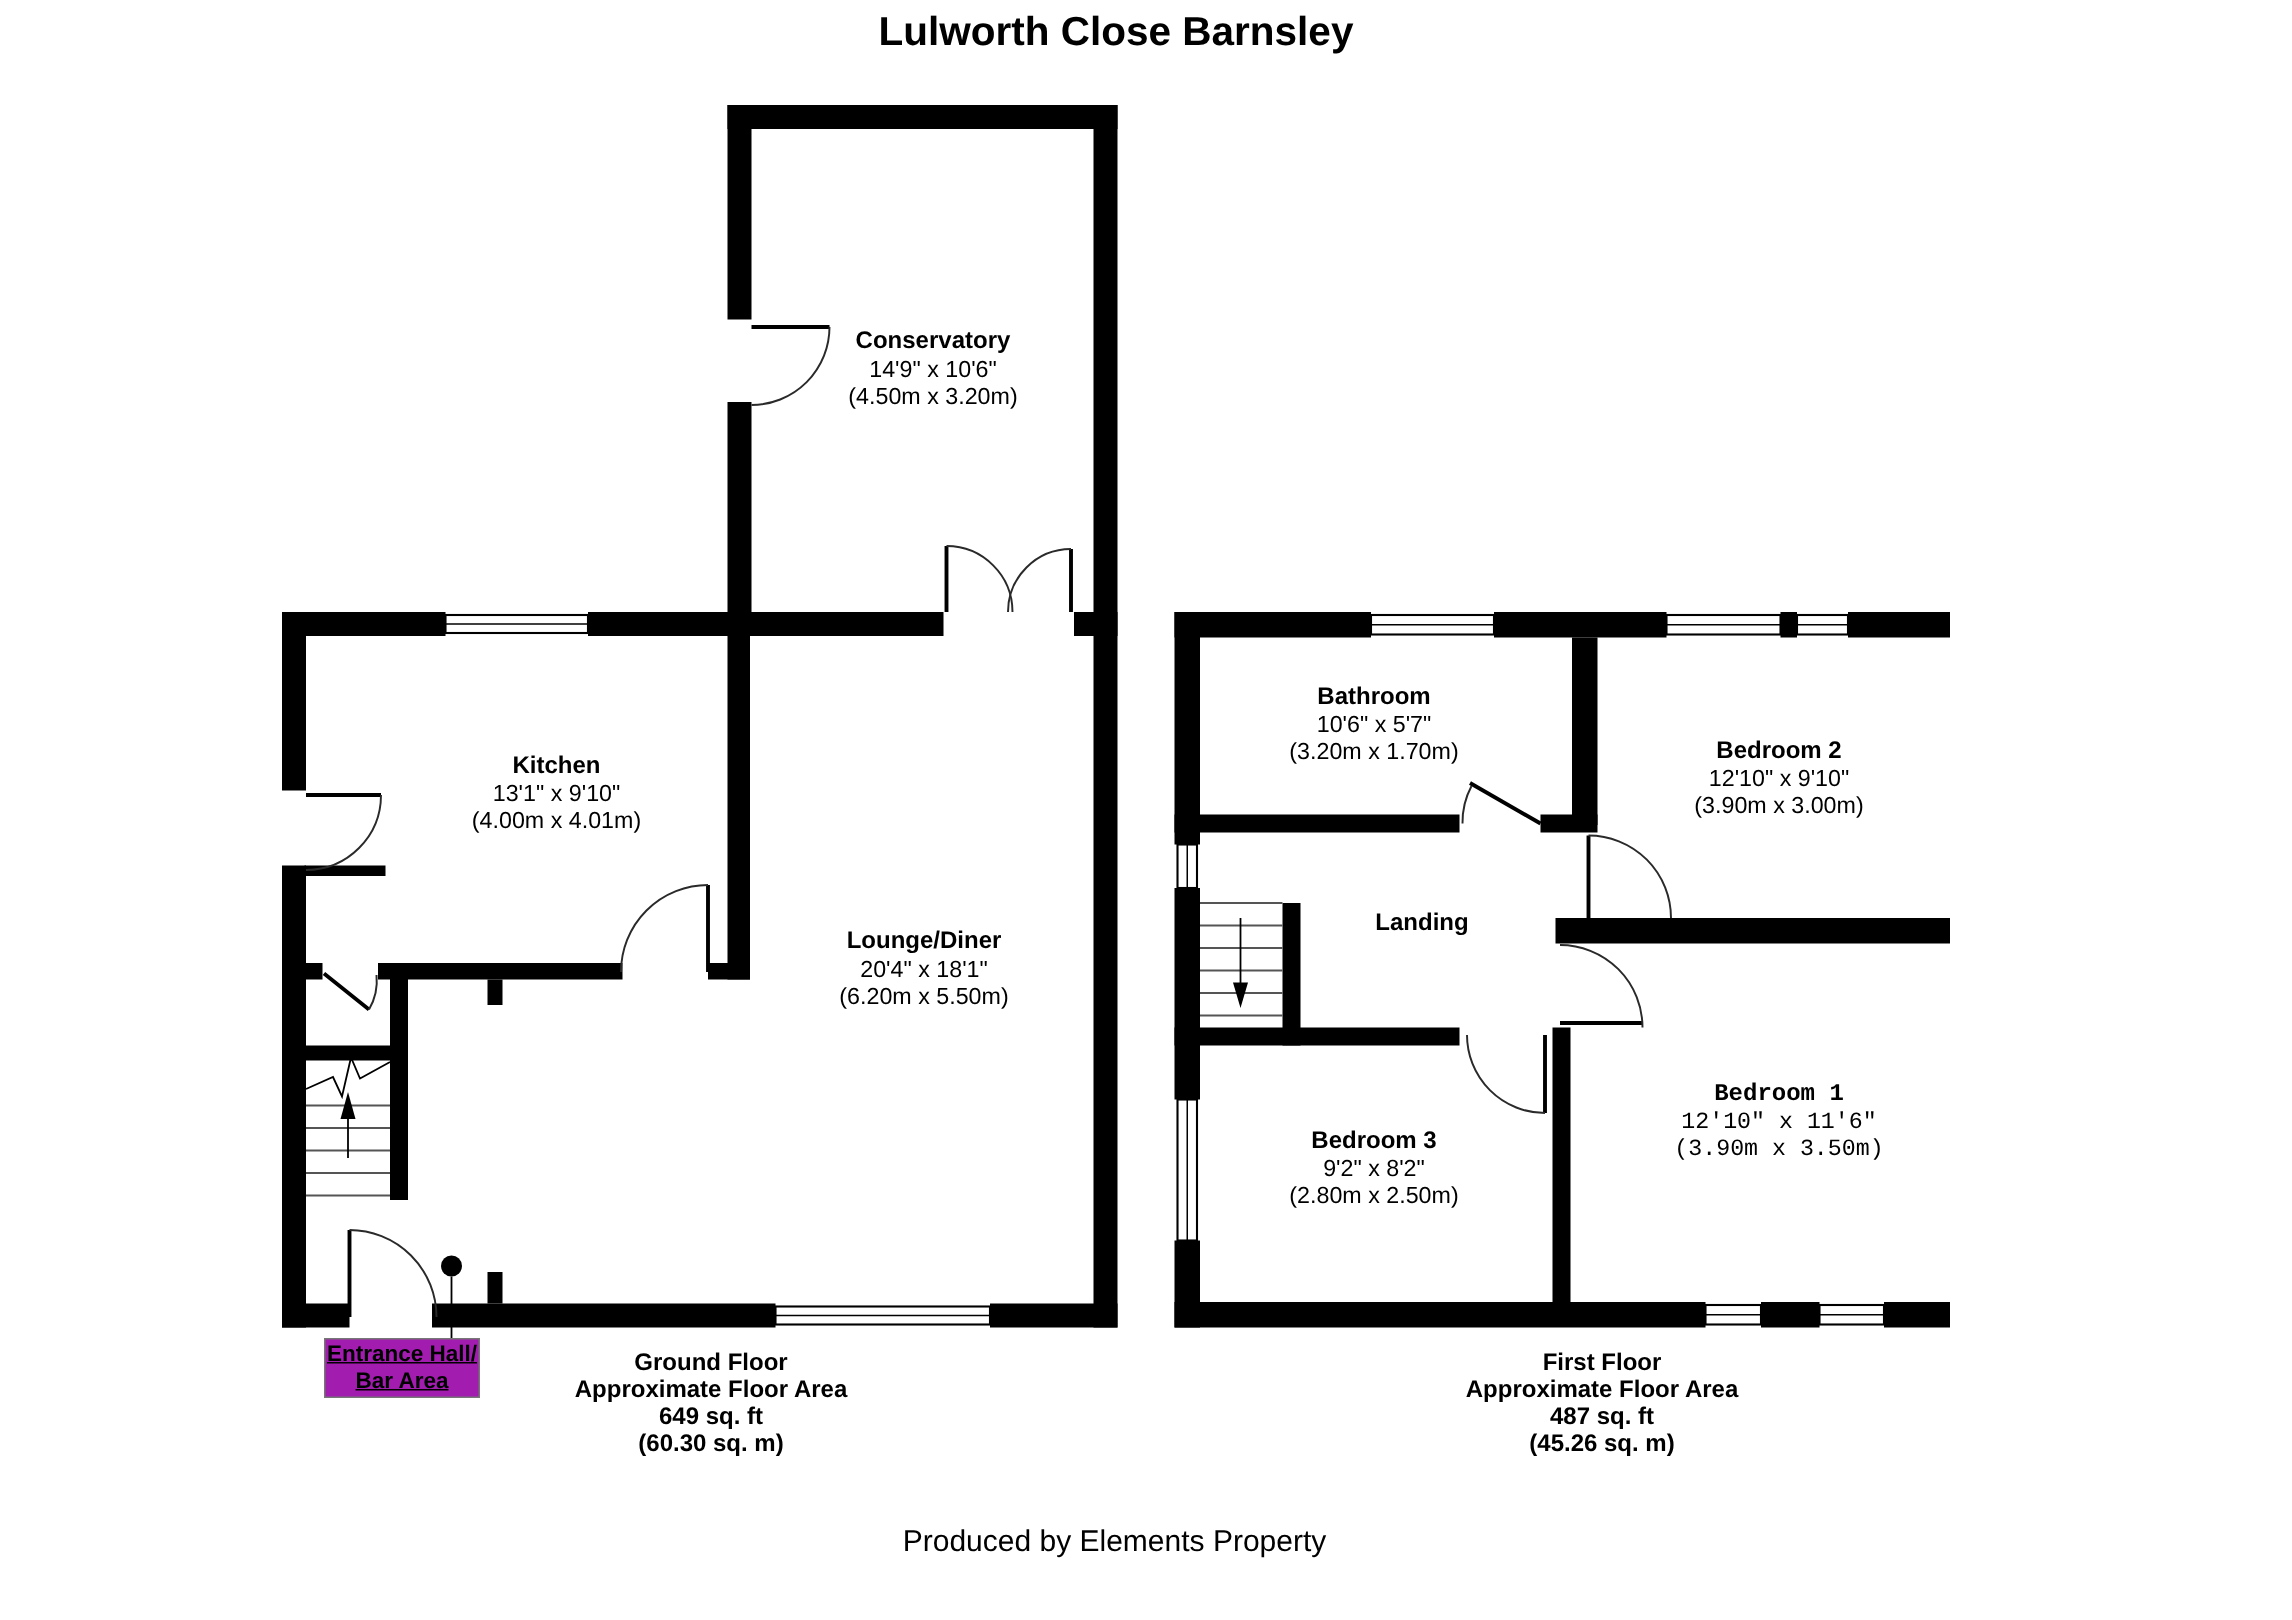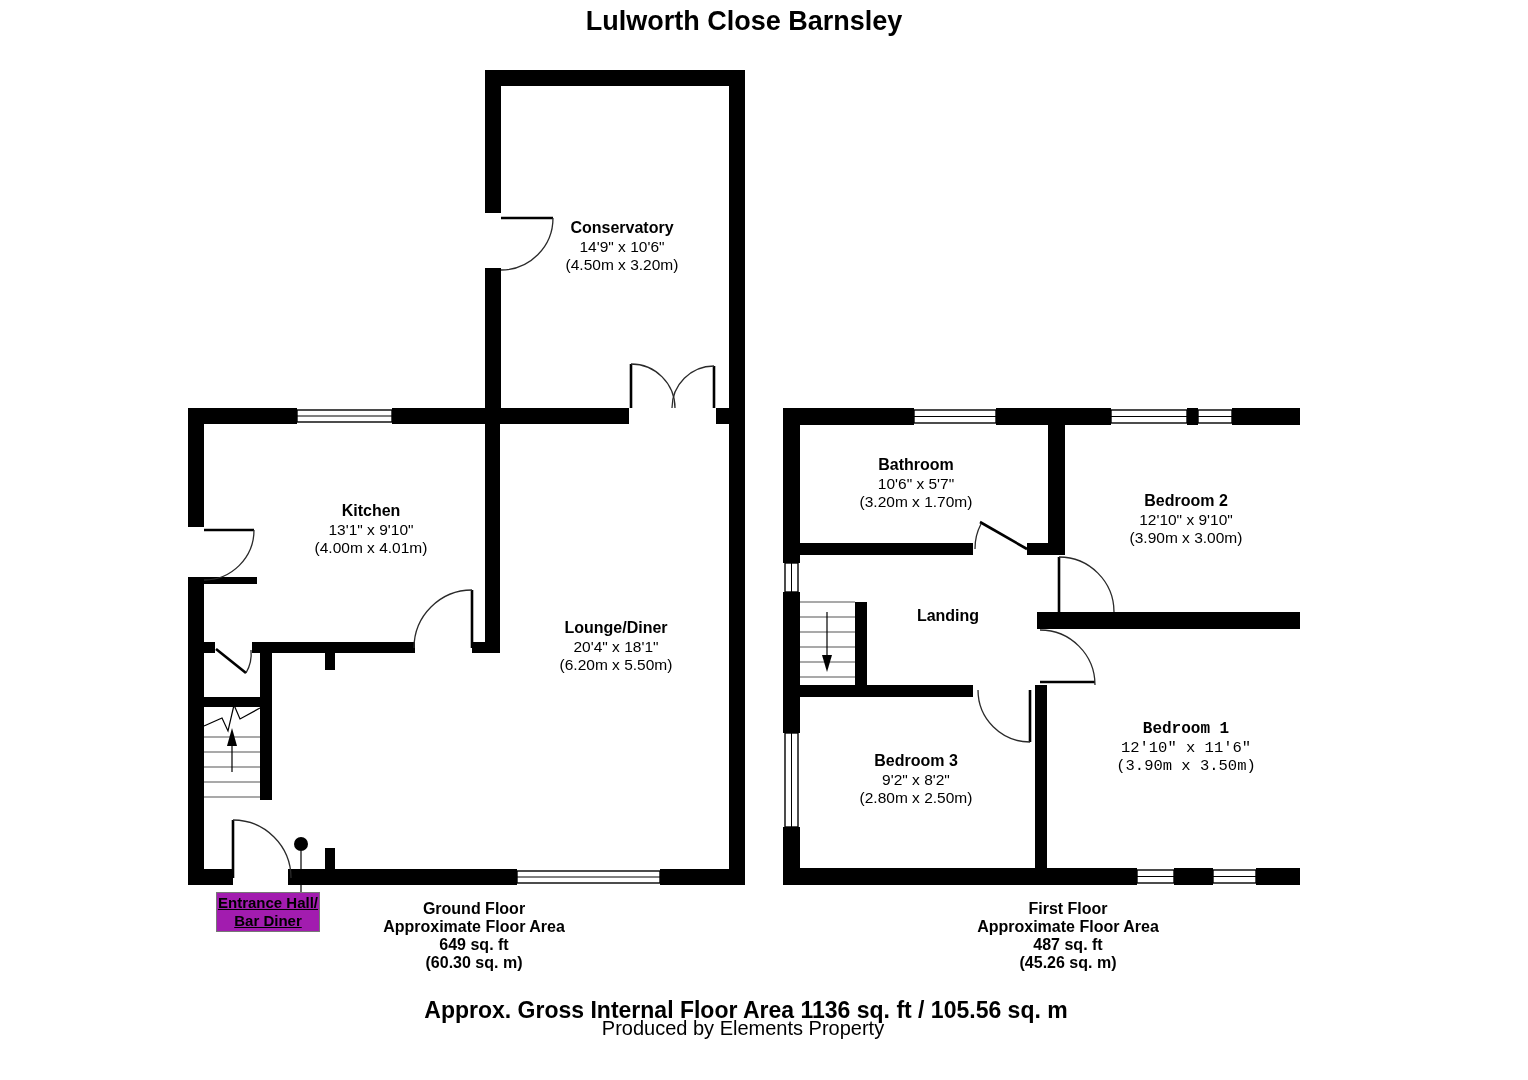--- a/index.html
+++ b/index.html
@@ -258,33 +258,32 @@
   </div>
 
   <div class="lbl" style="left:1186px;top:720px;font-family:Liberation Mono, monospace;">
     <div class="rname">Bedroom 1</div>
     <div>12'10" x 11'6"</div>
     <div>(3.90m x 3.50m)</div>
   </div>
 
   <div id="entrance-box">
     <div>Entrance Hall/</div>
-    <div>Bar Diner</div>
+    <div>Bar Area</div>
   </div>
 
   <div class="summary" style="left:474px;top:900px;">
     <div>Ground Floor</div>
     <div>Approximate Floor Area</div>
     <div>649 sq. ft</div>
     <div>(60.30 sq. m)</div>
   </div>
 
   <div class="summary" style="left:1068px;top:900px;">
     <div>First Floor</div>
     <div>Approximate Floor Area</div>
     <div>487 sq. ft</div>
     <div>(45.26 sq. m)</div>
   </div>
 
-  <div id="gross">Approx. Gross Internal Floor Area 1136 sq. ft / 105.56 sq. m</div>
   <div id="producer">Produced by Elements Property</div>
 
 </div>
 
 </body></html>

